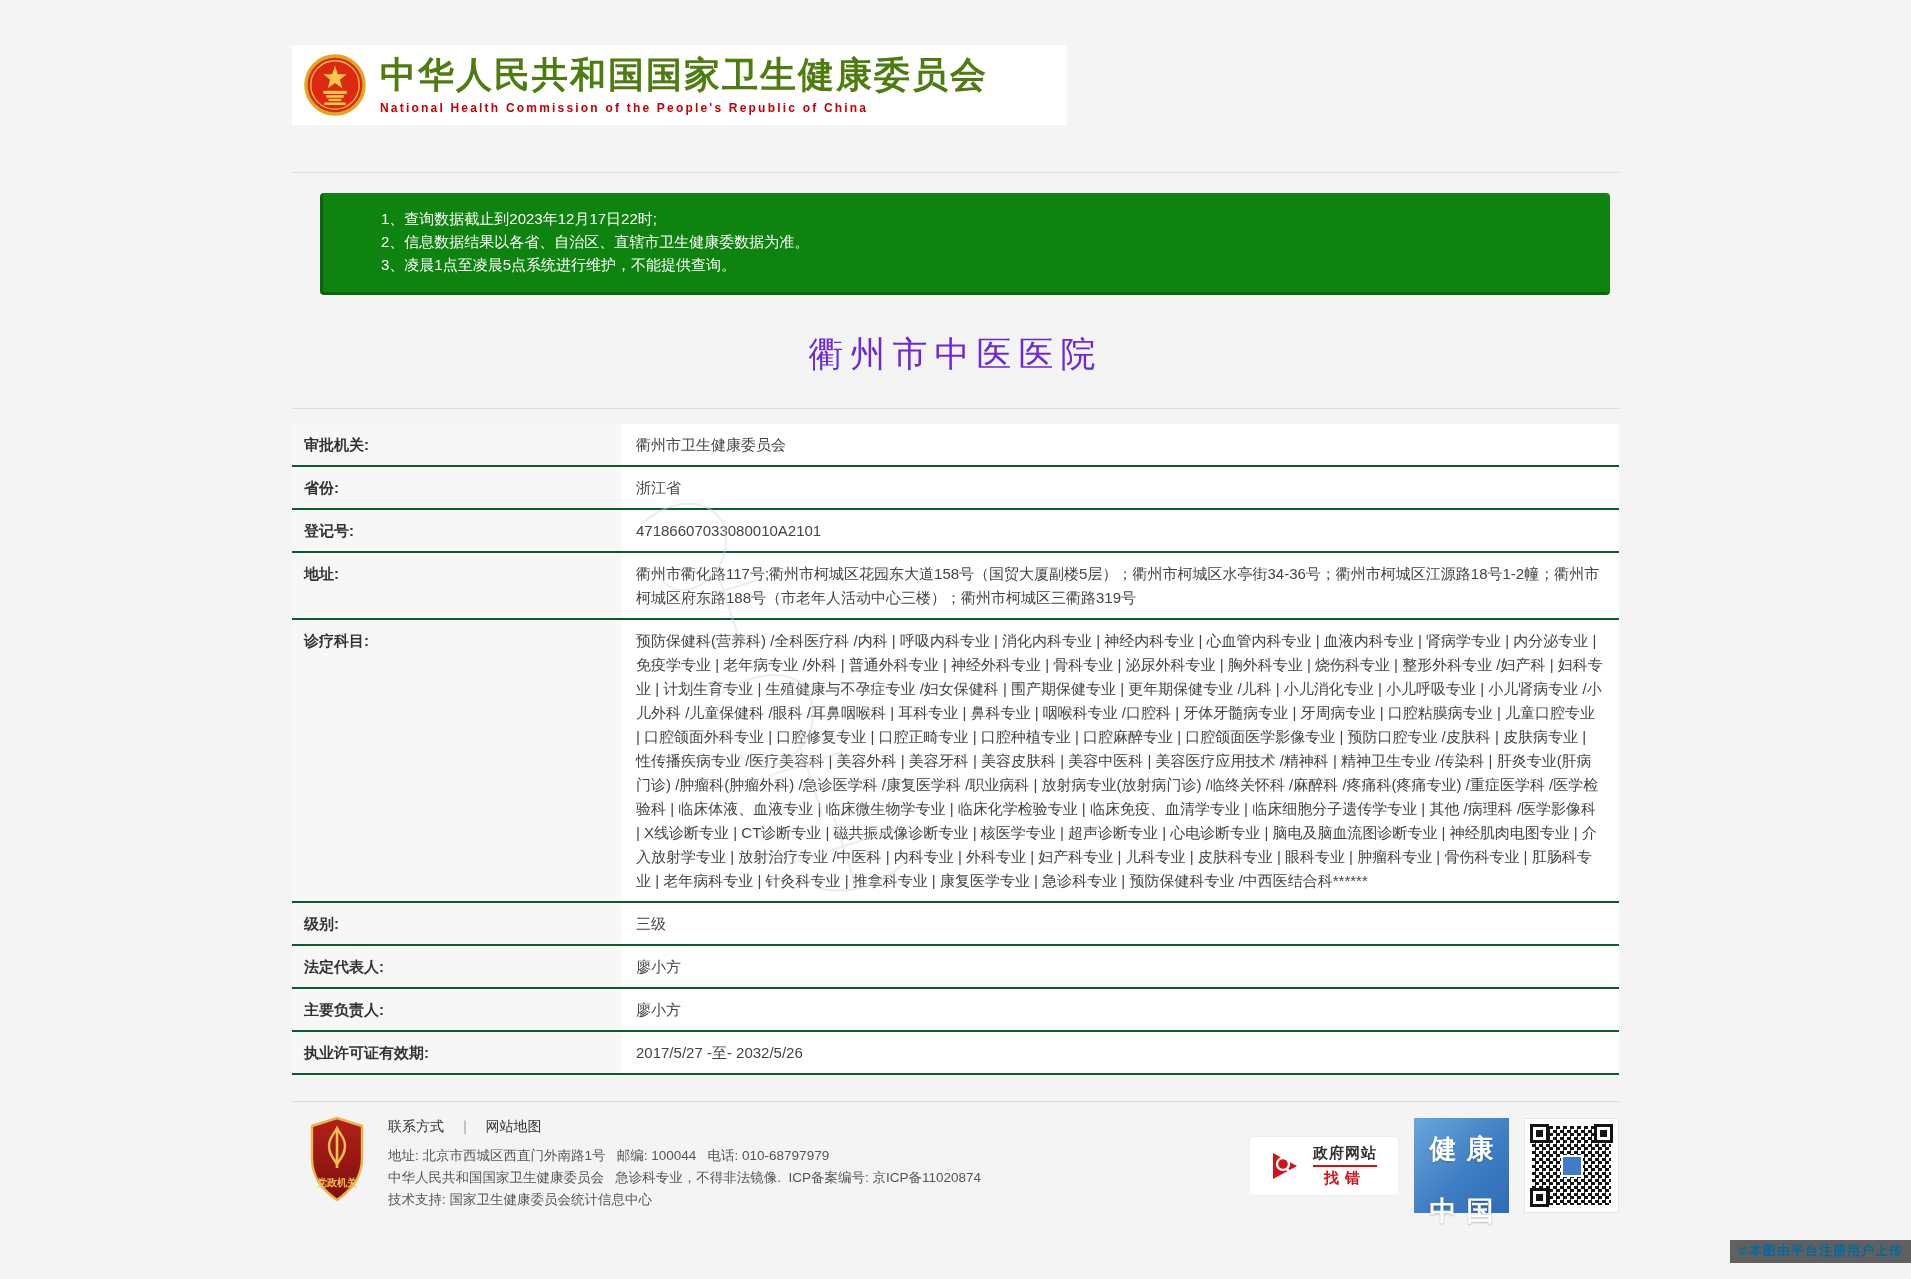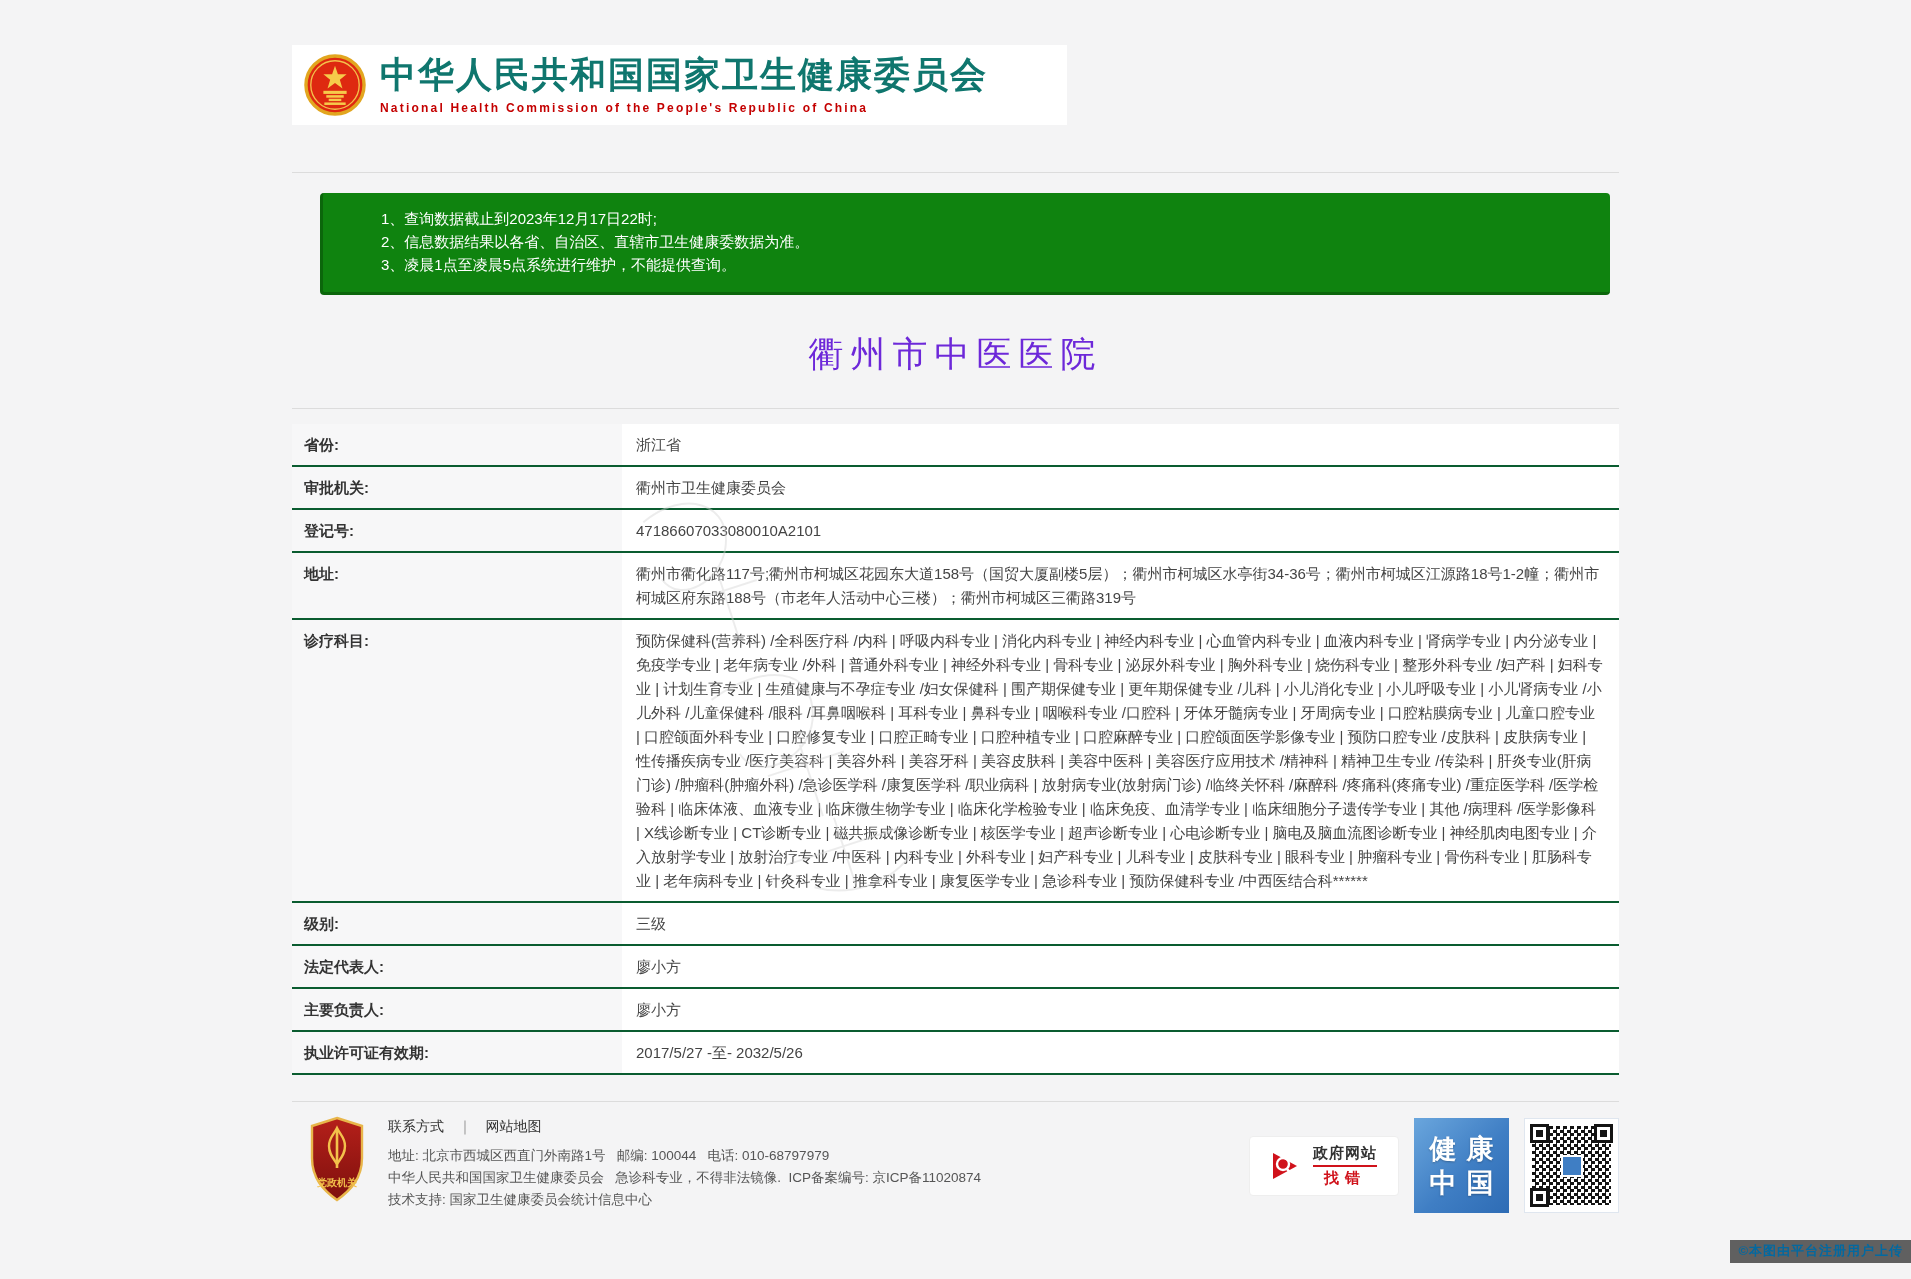--- a/index.html
+++ b/index.html
@@ -5,21 +5,21 @@
   * { margin:0; padding:0; box-sizing:border-box; }
   html,body { background:#eeeeef; }
   body { font-family:"Liberation Sans","DejaVu Sans",sans-serif; }
   .page { position:relative; width:1911px; height:1279px; margin:0 auto; background:#f4f4f5; overflow:hidden; }
   .container { width:1327px; margin:0 auto; position:relative; }
 
   
   .header-plate { margin-top:45px; width:775px; height:80px; background:#fff; display:flex; align-items:center; padding-left:12px; }
   .emblem { width:62px; height:62px; flex:0 0 62px; }
   .header-titles { margin-left:14px; }
-  .header-title-cn { color:#0f766e; font-size:36px; font-weight:700; letter-spacing:2px; line-height:40px; }
+  .header-title-cn { color:#4d7c0f; font-size:36px; font-weight:700; letter-spacing:2px; line-height:40px; }
   .header-title-en { color:#c40000; font-size:12px; font-weight:700; letter-spacing:2.2px; margin-top:6px; }
 
   .divider { border:none; border-top:1px solid #dcdcdc; width:100%; }
   .divider-1 { margin-top:47px; }
   .divider-2 { margin-top:30px; }
   .divider-3 { margin-top:26px; }
 
   
   .notice { margin:20px auto 0 28px; width:1290px; background:#0f830f; border-radius:4px;
             border-left:3px solid #0b660b; border-bottom:3px solid #0b660b;
@@ -46,21 +46,21 @@
   .footer-right { margin-left:auto; display:flex; align-items:center; gap:15px; padding-top:2px; }
 
   .site-error-badge { width:150px; height:60px; background:#fff; border:1px solid #eee; border-radius:4px;
                       display:flex; align-items:center; justify-content:center; gap:8px; cursor:pointer; }
   .site-error-texts { text-align:center; }
   .site-error-top { color:#333; font-size:15px; font-weight:700; letter-spacing:1px; border-bottom:2px solid #d0121b; padding-bottom:2px; }
   .site-error-bottom { color:#d0121b; font-size:15px; font-weight:700; letter-spacing:6px; margin-top:2px; }
 
   .health-china-logo { width:95px; height:95px; background:linear-gradient(135deg,#6aa6dd 0%,#3f7ec4 55%,#2e6cb5 100%);
                        color:#fff; display:flex; flex-direction:column; align-items:center; justify-content:center; cursor:pointer; }
-  .hc-line { font-size:27px; font-weight:700; letter-spacing:10px; text-indent:10px; line-height:34px; text-shadow:0 1px 2px rgba(0,0,0,.25); }
+  .hc-line { font-size:27px; font-weight:700; letter-spacing:10px; text-indent:10px; line-height:34px; text-shadow:0 1px 2px rgba(0,0,0,.25);margin-top:28px; }
 
   .qr { width:95px; height:95px; background:#fff; border:1px solid #dfe6ef; position:relative; }
   .qr-pattern { position:absolute; inset:7px; background:conic-gradient(#141414 25%, #fff 0 50%, #141414 0 75%, #fff 0) 0 0 / 7px 7px; }
   .qr-finder { position:absolute; width:19px; height:19px; background:#fff; border:3px solid #141414; }
   .qr-finder::after { content:""; position:absolute; inset:3px; background:#141414; }
   .qr-finder.tl { top:5px; left:5px; } .qr-finder.tr { top:5px; right:5px; } .qr-finder.bl { bottom:5px; left:5px; }
   .qr-center { position:absolute; top:50%; left:50%; width:22px; height:22px; transform:translate(-50%,-50%);
                background:#3f7ec4; border:2px solid #fff; }
 
   
@@ -97,26 +97,26 @@
       <div class="notice-line">2、信息数据结果以各省、自治区、直辖市卫生健康委数据为准。</div>
       <div class="notice-line">3、凌晨1点至凌晨5点系统进行维护，不能提供查询。</div>
     </div>
 
     <div class="hospital-title">衢州市中医医院</div>
 
     <hr class="divider divider-2">
 
     <div class="info-table">
       <div class="info-row">
+        <div class="field-label">审批机关:</div>
+        <div class="field-value">衢州市卫生健康委员会</div>
+      </div>
+      <div class="info-row">
         <div class="field-label">省份:</div>
         <div class="field-value">浙江省</div>
-      </div>
-      <div class="info-row">
-        <div class="field-label">审批机关:</div>
-        <div class="field-value">衢州市卫生健康委员会</div>
       </div>
       <div class="info-row">
         <div class="field-label">登记号:</div>
         <div class="field-value">47186607033080010A2101</div>
       </div>
       <div class="info-row">
         <div class="field-label">地址:</div>
         <div class="field-value">衢州市衢化路117号;衢州市柯城区花园东大道158号（国贸大厦副楼5层）；衢州市柯城区水亭街34-36号；衢州市柯城区江源路18号1-2幢；衢州市柯城区府东路188号（市老年人活动中心三楼）；衢州市柯城区三衢路319号</div>
       </div>
       <div class="info-row">

